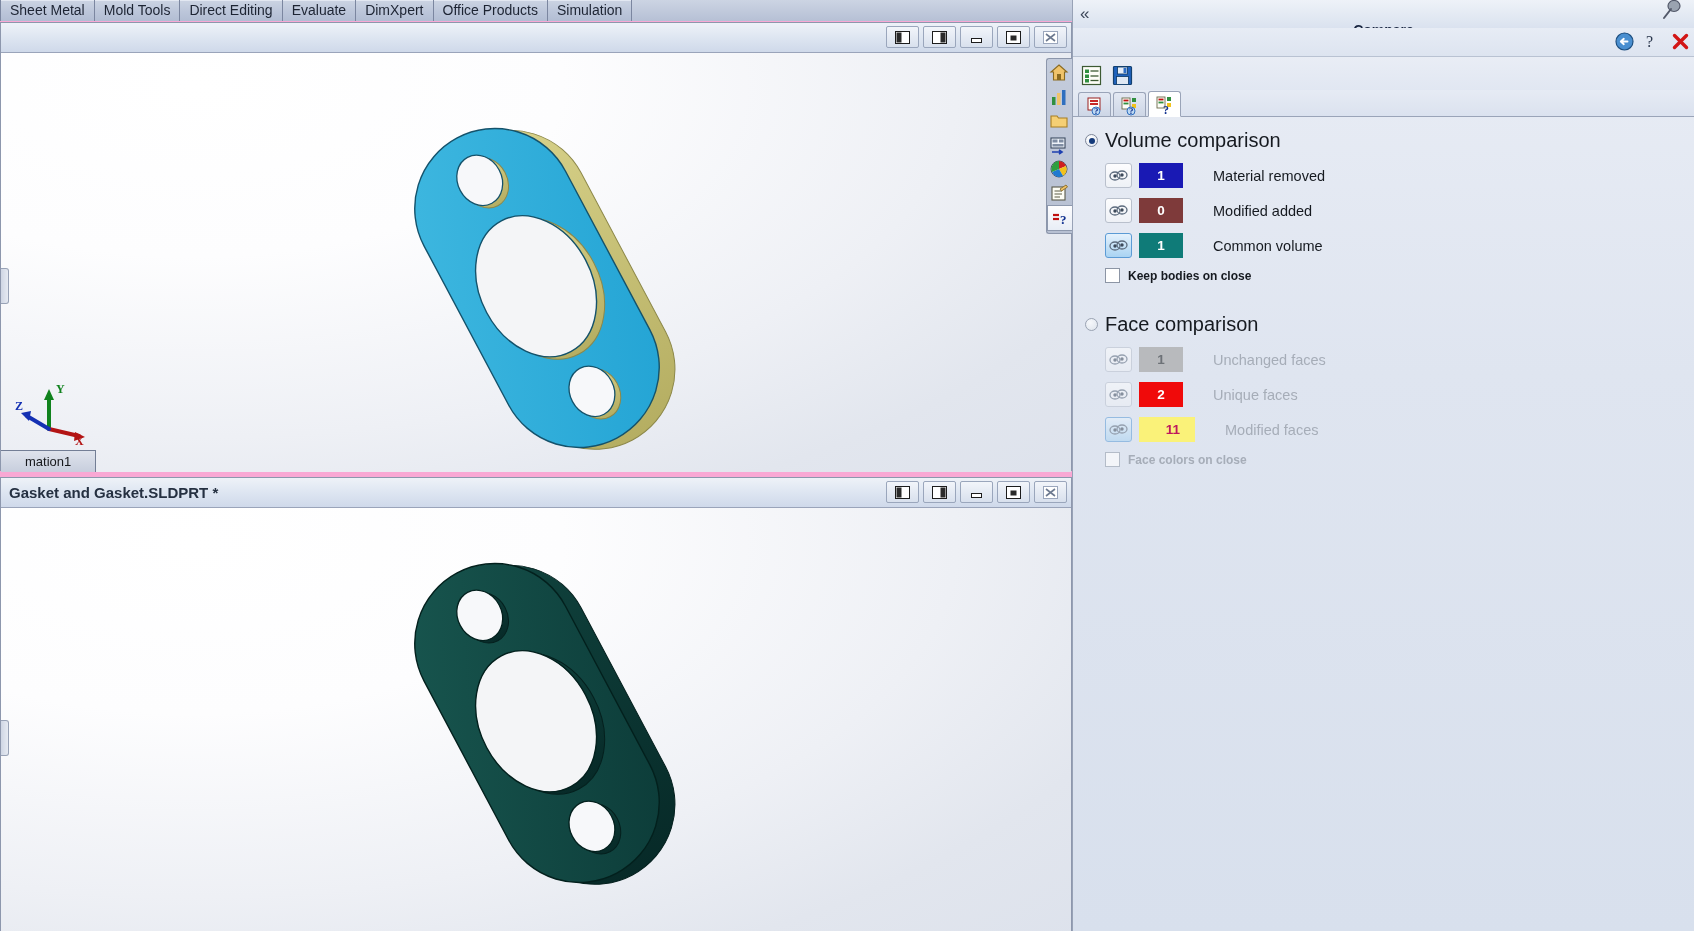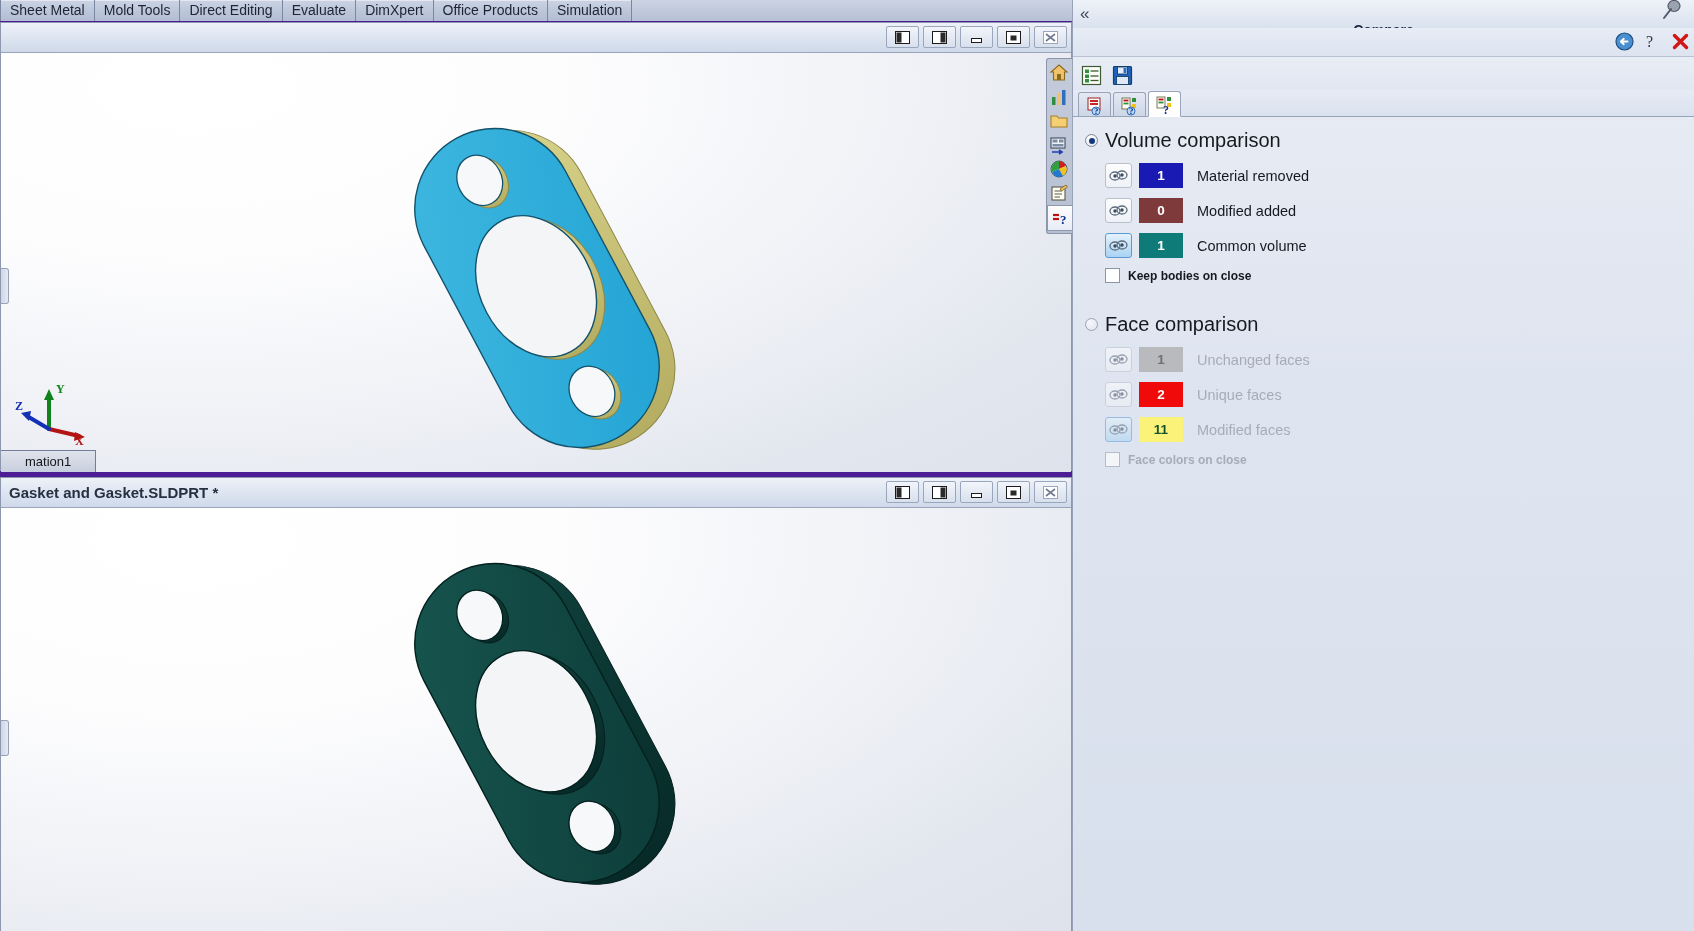--- a/index.html
+++ b/index.html
@@ -5,21 +5,21 @@
   html,body{margin:0;padding:0;}
   body{
     width:1694px;height:931px;overflow:hidden;
     font-family:"Liberation Sans","DejaVu Sans",sans-serif;
     font-size:14px;color:#1b1b1b;background:#d6dbe6;
     -webkit-font-smoothing:antialiased;
   }
   .app{position:relative;width:1694px;height:931px;}
 
   
-  .left-side{position:absolute;left:0;top:0;width:1072px;height:686px;background:#4c1d95;}
+  .left-side{position:absolute;left:0;top:0;width:1072px;height:686px;background:#f9a8d4;}
 
   
   .ribbon{position:absolute;left:0;top:0;width:1072px;height:21px;
     background:linear-gradient(#c6cede,#b9c2d6);}
   .ribbon-tabs{display:flex;height:21px;align-items:stretch;}
   .rtab{
     display:flex;align-items:center;padding:0 9px;
     border-right:1px solid #7b86a0;
     background:linear-gradient(180deg,#ccd4e3 0%,#bcc6da 55%,#b2bdd3 100%);
     color:#1d2433;font-size:14px;line-height:21px;white-space:nowrap;
@@ -127,21 +127,21 @@
   .eye-btn{
     width:27px;height:25px;box-sizing:border-box;margin-right:7px;
     border:1px solid #b9c0cc;border-radius:3px;background:linear-gradient(180deg,#fdfdfe,#eef1f6);
     display:flex;align-items:center;justify-content:center;
   }
   .eye-btn.active{border:1px solid #5b9bd5;background:linear-gradient(180deg,#e5f2fd,#a9d3f2);}
   .swatch{
     width:44px;height:25px;display:flex;align-items:center;justify-content:center;
     font-size:13.5px;font-weight:700;color:#ffffff;
   }
-  .item-label{margin-left:14px;font-size:14.5px;color:#161a20;white-space:nowrap;}
+  .item-label{margin-left:30px;font-size:14.5px;color:#161a20;white-space:nowrap;}
   .item-label.dim{color:#a6adb8;}
 
   .check-row{display:flex;align-items:center;gap:8px;margin:8px 0 14px 26px;}
   .checkbox{width:15px;height:15px;box-sizing:border-box;border:1px solid #8c95a5;background:#ffffff;}
   .checkbox.dim{border-color:#b4bcc8;background:#f3f5f9;}
   .check-label{font-size:12px;color:#161a20;font-weight:bold;}
   .check-label.dim{color:#a6adb8;}
   .clip{display:block;max-width:132px;overflow:hidden;white-space:nowrap;}
 </style>
 </head>
@@ -561,21 +561,21 @@
           </div>
           <div class="item-row">
             <div class="eye-btn active" style="opacity: 0.55;">
               <svg width="19" height="15" viewBox="0 0 19 15">
                 <ellipse cx="6" cy="8" rx="5" ry="4" fill="none" stroke="#5c6b7d" stroke-width="1.3"></ellipse>
                 <ellipse cx="13" cy="7" rx="5" ry="4" fill="none" stroke="#5c6b7d" stroke-width="1.3"></ellipse>
                 <circle cx="6" cy="8" r="1.7" fill="#3d4a5a"></circle>
                 <circle cx="13" cy="7" r="1.7" fill="#3d4a5a"></circle>
               </svg>
             </div>
-            <div class="swatch" style="background: rgb(250, 242, 121); color: #14532d;">11</div>
+            <div class="swatch" style="background: rgb(250, 242, 121); color: #be185d; padding-left: 12px;">11</div>
             <div class="item-label dim">Modified faces</div>
           </div>
         </div>
       <div class="check-row">
         <span class="checkbox dim"></span>
         <span class="check-label dim clip">Face colors on close</span>
       </div>
 
     </div>
   </div>

